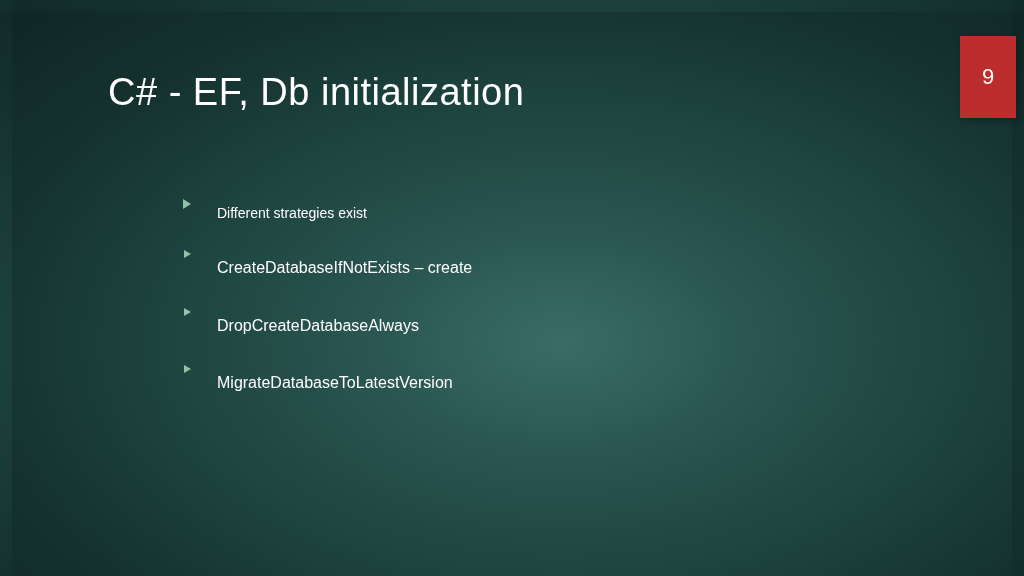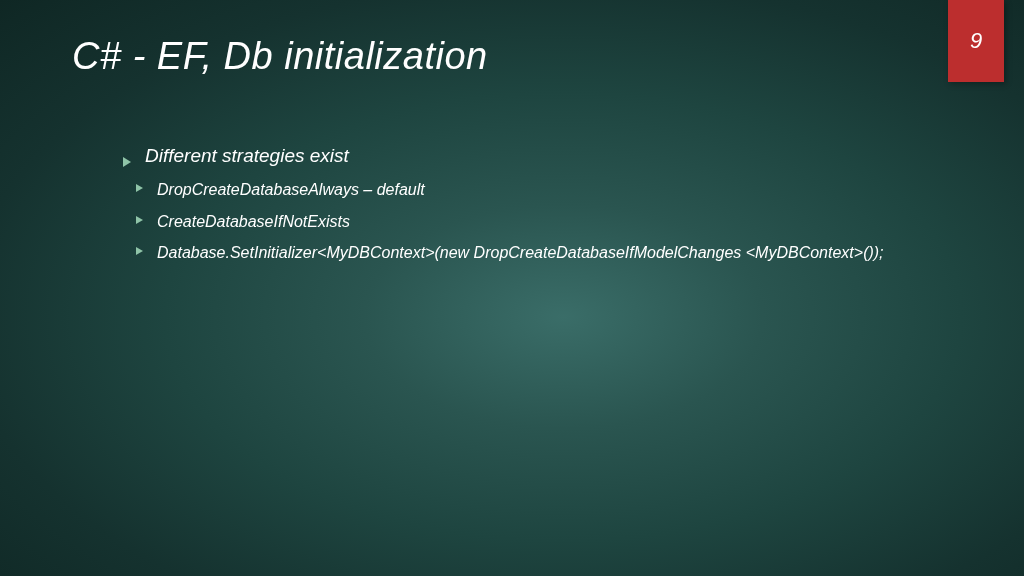--- a/index.html
+++ b/index.html
@@ -1,19 +1,18 @@
 <!DOCTYPE html>
 <html><head>
   <meta charset="utf-8">
   <style>
     * {
-      margin: 0;
+      margin: 12px;
       padding: 0;
       box-sizing: border-box;
-      font-style: italic;
     }
     body {
       width: 1024px;
       height: 576px;
       font-family: 'Century Gothic', 'Segoe UI', Arial, sans-serif;
       background: radial-gradient(ellipse at 55% 55%, #3a6d68 0%, #2a5550 25%, #1e4540 50%, #15322f 75%, #0f2724 100%);
       color: #ffffff;
       overflow: hidden;
       position: relative;
     }
@@ -40,23 +39,23 @@
       letter-spacing: 0.5px;
     }
     .content {
       position: absolute;
       top: 145px;
       left: 88px;
       right: 80px;
     }
     .bullet-l1 {
       display: flex;
-      align-items: flex-end;
+      align-items: flex-start;
       margin-bottom: 12px;
-      font-size: 19px;
+      font-size: 14px;
       font-weight: 300;
       padding-left: 35px;
     }
     .bullet-l2 {
       display: flex;
       align-items: flex-start;
       margin-left: 48px;
       margin-bottom: 10px;
       font-size: 16px;
       font-weight: 300;
@@ -92,23 +91,23 @@
 
 <h1 class="slide-title">C# - EF, Db initialization</h1>
 
 <div class="content">
   <div class="bullet-l1">
     <span class="bullet-icon"></span>
     <span class="bullet-text">Different strategies exist</span>
   </div>
   <div class="bullet-l2">
     <span class="bullet-icon"></span>
-    <span class="bullet-text">DropCreateDatabaseAlways – default</span>
+    <span class="bullet-text">CreateDatabaseIfNotExists – create</span>
   </div>
   <div class="bullet-l2">
     <span class="bullet-icon"></span>
-    <span class="bullet-text">CreateDatabaseIfNotExists</span>
+    <span class="bullet-text">DropCreateDatabaseAlways</span>
   </div>
   <div class="bullet-l2">
     <span class="bullet-icon"></span>
-    <span class="bullet-text">Database.SetInitializer&lt;MyDBContext&gt;(new DropCreateDatabaseIfModelChanges &lt;MyDBContext&gt;());</span>
+    <span class="bullet-text">MigrateDatabaseToLatestVersion</span>
   </div>
 </div>
 
 </body></html>

